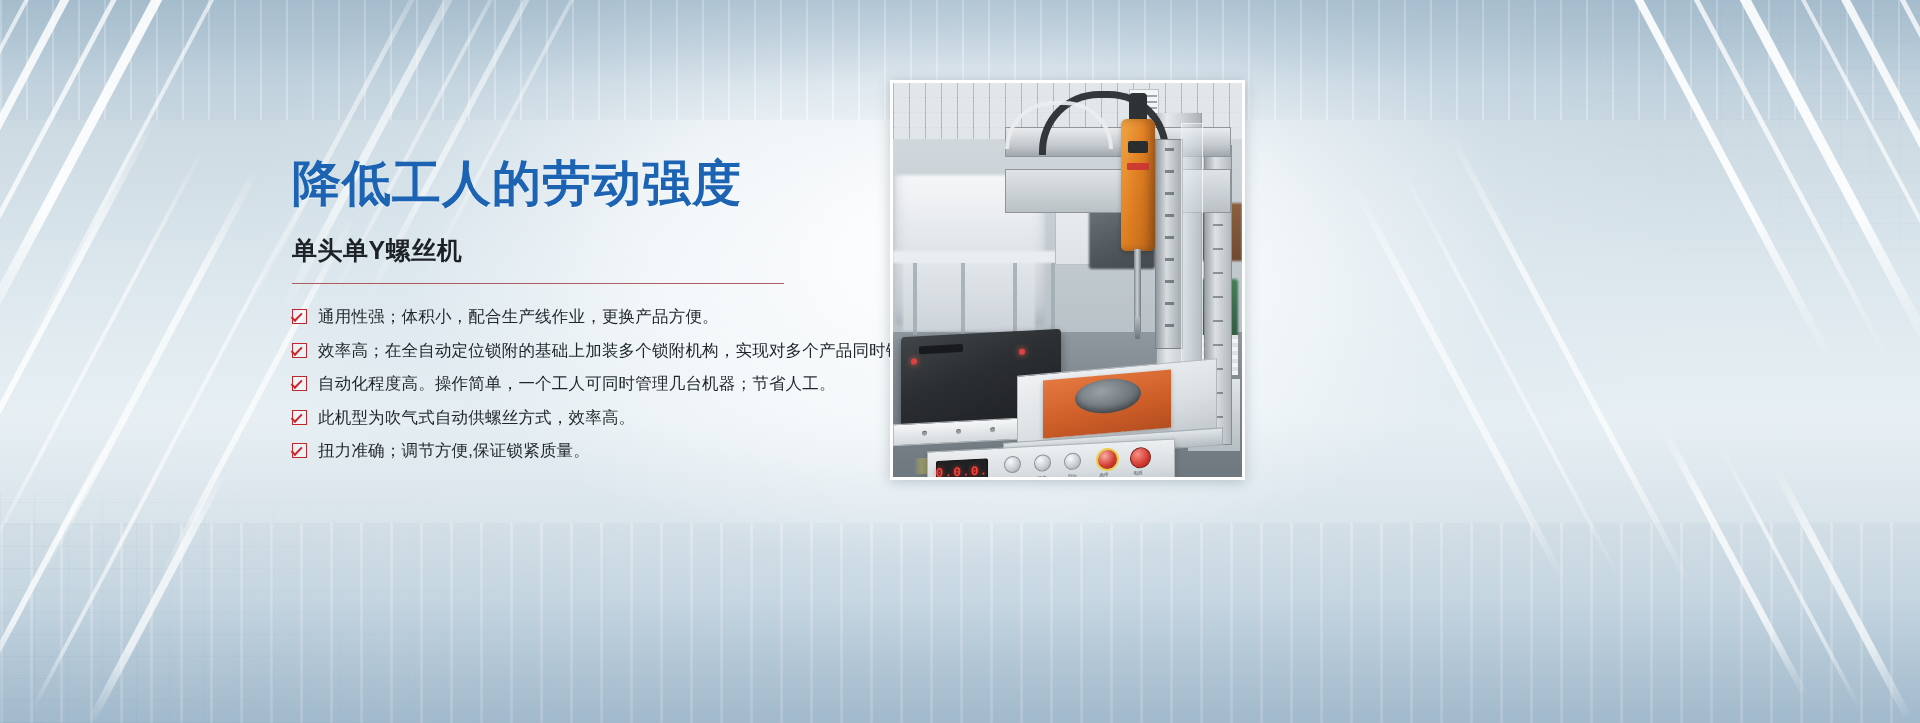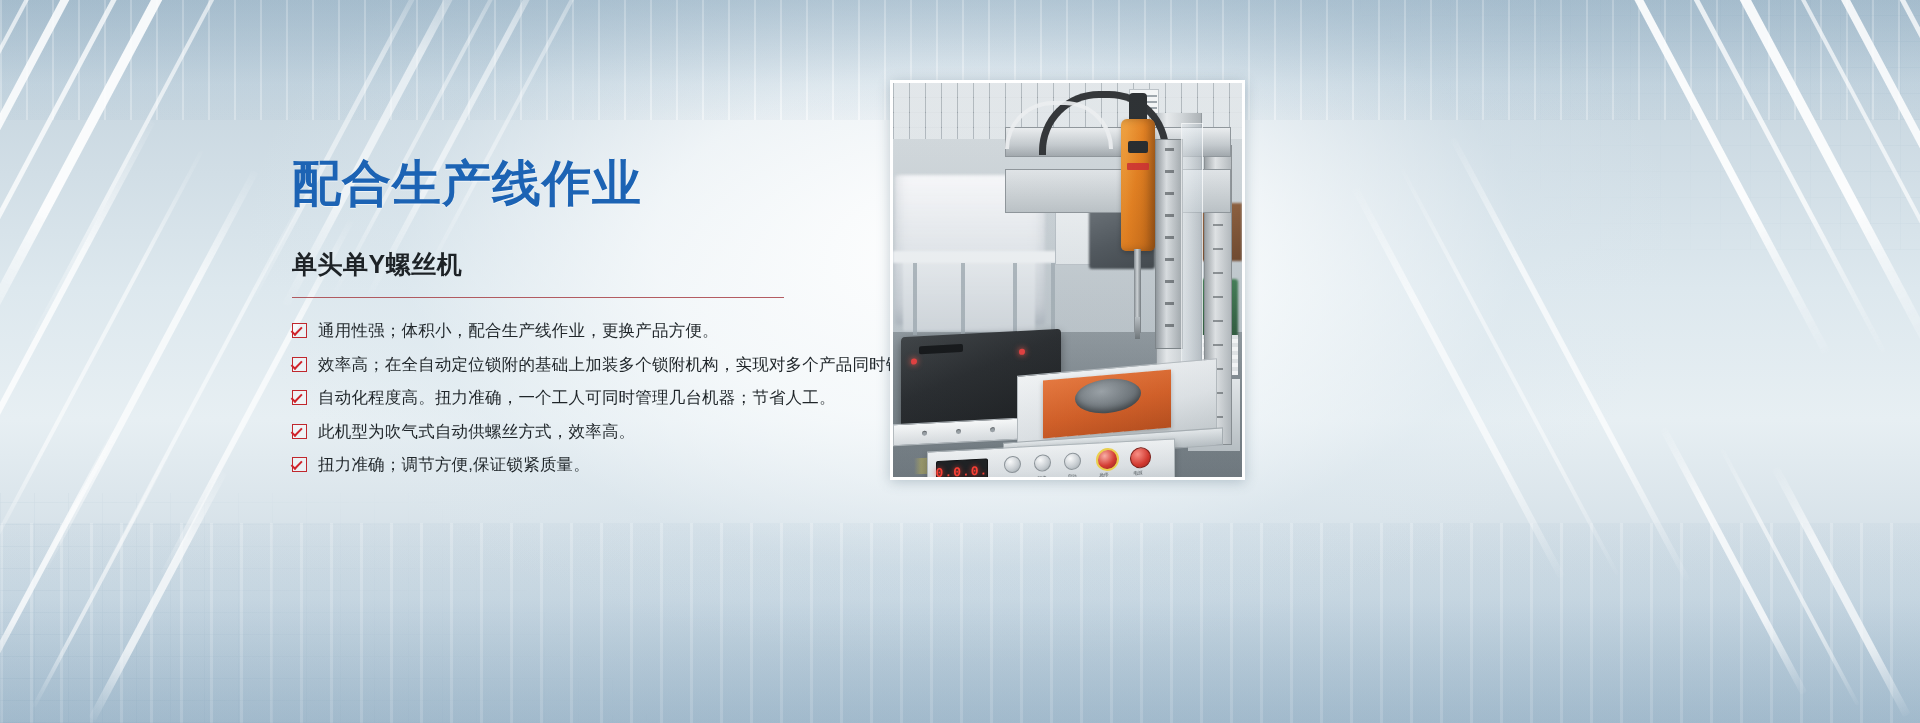--- a/index.html
+++ b/index.html
@@ -84,21 +84,21 @@
     font-size:49px;
     line-height:1.06;
     font-weight:bold;
     color:#1c63b4;
     letter-spacing:1px;
     text-shadow:0 1px 0 rgba(255,255,255,.55);
     white-space:nowrap;
   }
 
   .subhead {
-    margin-top:38px;
+    margin-top:24px;
     font-size:25px;
     font-weight:bold;
     color:#1d2226;
     letter-spacing:.5px;
     white-space:nowrap;
   }
 
   .divider {
     margin-top:16px;
     width:492px; height:0;
@@ -465,36 +465,36 @@
       <div class="streak s-tl" style="left: 168px; top: 450px; width: 4px; height: 290px; transform: rotate(28deg); opacity: 0.6;"></div>
       <div class="streak s-tl" style="left: 220px; top: 470px; width: 8px; height: 280px; transform: rotate(28deg); opacity: 0.75;"></div>
       <div class="streak s-tl" style="left: 1660px; top: 430px; width: 7px; height: 300px; transform: rotate(-28deg); opacity: 0.8;"></div>
       <div class="streak s-tl" style="left: 1720px; top: 450px; width: 4px; height: 290px; transform: rotate(-28deg); opacity: 0.6;"></div>
       <div class="streak s-tl" style="left: 1772px; top: 470px; width: 8px; height: 280px; transform: rotate(-28deg); opacity: 0.72;"></div>
     </div>
 
   <div class="content">
 
     <div class="text-col">
-      <div class="headline">配合生产线作业</div>
+      <div class="headline">降低工人的劳动强度</div>
       <div class="subhead">单头单Y螺丝机</div>
       <div class="divider"></div>
 
       <div class="bullets" id="feature-list">
           <div class="bullet">
             <span class="check"></span>
             <span class="bullet-text">通用性强；体积小，配合生产线作业，更换产品方便。</span>
           </div>
           <div class="bullet">
             <span class="check"></span>
             <span class="bullet-text">效率高；在全自动定位锁附的基础上加装多个锁附机构，实现对多个产品同时锁附。</span>
           </div>
           <div class="bullet">
             <span class="check"></span>
-            <span class="bullet-text">自动化程度高。扭力准确，一个工人可同时管理几台机器；节省人工。</span>
+            <span class="bullet-text">自动化程度高。操作简单，一个工人可同时管理几台机器；节省人工。</span>
           </div>
           <div class="bullet">
             <span class="check"></span>
             <span class="bullet-text">此机型为吹气式自动供螺丝方式，效率高。</span>
           </div>
           <div class="bullet">
             <span class="check"></span>
             <span class="bullet-text">扭力准确；调节方便,保证锁紧质量。</span>
           </div>
         </div>

